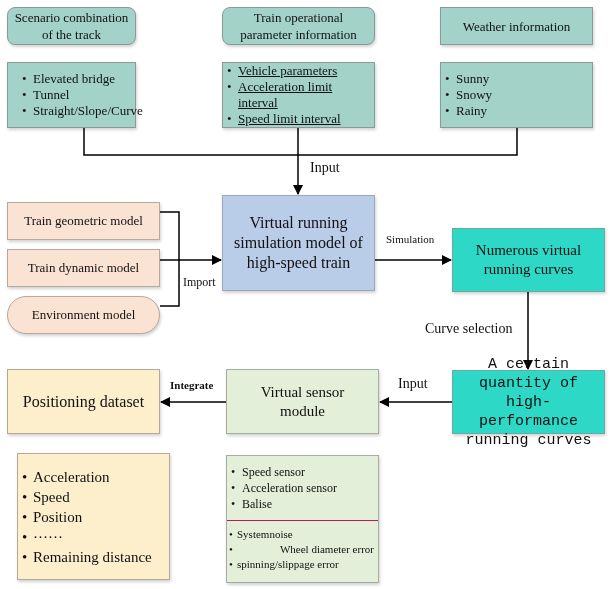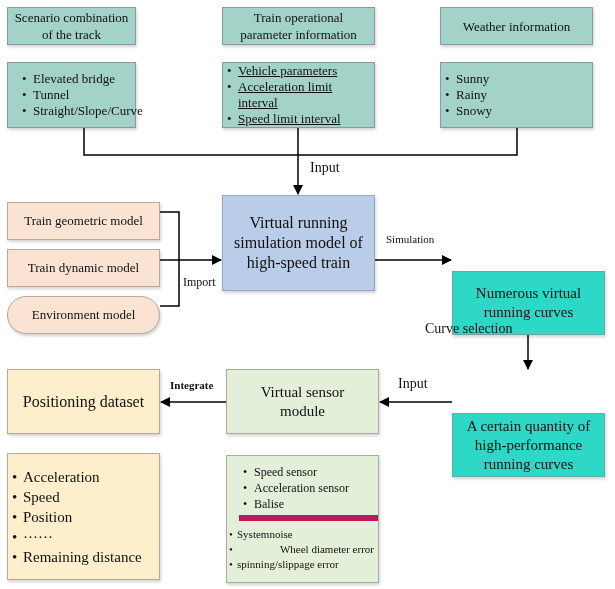--- a/index.html
+++ b/index.html
@@ -4,21 +4,21 @@
 <style>
   html, body { margin: 0; padding: 0; background: #ffffff; }
   body { width: 615px; height: 589px; position: relative; overflow: hidden;
          font-family: "Liberation Serif", serif; color: #111; }
   .box { position: absolute; box-sizing: border-box; border: 1px solid #8a9a96;
          box-shadow: 1px 2px 3px rgba(0,0,0,0.18); }
   .center { display: flex; align-items: center; justify-content: center; text-align: center; }
   .teal { background: #a3d2c8; }
   .peach { background: #fbe3d3; border-color: #b9a89c; margin-top: 8px; }
   .blue { background: #b9cce8; border-color: #9aa8bb; }
-  .cyan { background: #2ed8c6; border-color: #6aa9a2; margin-top: 43px; }
+  .cyan { background: #2ed8c6; border-color: #6aa9a2; }
   .yellow { background: #fdefcb; border-color: #b3ab97; }
   .green { background: #e3efd9; border-color: #a4ae9e; }
   .hdr { font-size: 13px; line-height: 17px; padding: 0 4px; }
   ul.list { list-style: none; margin: 0; padding: 0; }
   ul.list li { position: relative; padding-left: 13px; }
   ul.list li::before { content: "\2022"; position: absolute; left: 2px; }
   .list13 li { font-size: 13px; line-height: 16px; }
   .label { position: absolute; font-size: 13px; white-space: nowrap; }
   .label-sm { position: absolute; font-size: 11px; white-space: nowrap; }
   svg.conn { position: absolute; left: 0; top: 0; }
@@ -37,83 +37,83 @@
     <path d="M298,128 L298,194" marker-end="url(#ah)"></path>
     <path d="M160,212 L179,212 L179,306 L160,306"></path>
     <path d="M160,260 L221,260" marker-end="url(#ah)"></path>
     <path d="M375,260 L451,260" marker-end="url(#ah)"></path>
     <path d="M528,292 L528,369" marker-end="url(#ah)"></path>
     <path d="M452,402 L380,402" marker-end="url(#ah)"></path>
     <path d="M226,402 L161,402" marker-end="url(#ah)"></path>
   </g>
 </svg>
 
-<div class="box teal center hdr" style="left:7px;top:7px;width:129px;height:38px;">Scenario combination of the track</div>
-<div class="box teal center hdr" style="left:222px;top:7px;width:153px;height:38px;">Train operational parameter information</div>
+<div class="box teal center hdr" style="left:7px;top:7px;width:129px;height:38px;border-radius:8px;">Scenario combination of the track</div>
+<div class="box teal center hdr" style="left:222px;top:7px;width:153px;height:38px;border-radius:8px;">Train operational parameter information</div>
 <div class="box teal center hdr" style="left:440px;top:7px;width:153px;height:38px;">Weather information</div>
 
 <div class="box teal" style="left:7px;top:62px;width:129px;height:66px;padding:8px 4px 0 12px;">
   <ul class="list list13">
     <li>Elevated bridge</li>
     <li>Tunnel</li>
     <li>Straight/Slope/Curve</li>
   </ul>
 </div>
 <div class="box teal" style="left:222px;top:62px;width:153px;height:66px;padding:0 4px 0 2px;text-decoration:underline;">
   <ul class="list list13" style="width:118px;">
     <li>Vehicle parameters</li>
     <li style="padding-left:13px;text-indent:0;">Acceleration limit interval</li>
     <li style="white-space:nowrap;">Speed limit interval</li>
   </ul>
 </div>
 <div class="box teal" style="left:440px;top:62px;width:153px;height:66px;padding:8px 4px 0 2px;">
   <ul class="list list13">
     <li>Sunny</li>
+    <li>Snowy</li>
     <li>Rainy</li>
-    <li>Snowy</li>
   </ul>
 </div>
 
 <div class="label" style="left:310px;top:160px;font-size:14px;">Input</div>
 
 <div class="box peach center" style="left:7px;top:194px;width:153px;height:38px;font-size:13px;">Train geometric model</div>
 <div class="box peach center" style="left:7px;top:241px;width:153px;height:38px;font-size:13px;">Train dynamic model</div>
 <div class="box peach center" style="left:7px;top:288px;width:153px;height:38px;font-size:13px;border-radius:19px;">Environment model</div>
 <div class="label-sm" style="left:183px;top:275px;font-size:12px;">Import</div>
 
 <div class="box blue center" style="left:222px;top:195px;width:153px;height:96px;font-size:16px;line-height:20px;padding:0 8px;">Virtual running simulation model of high-speed train</div>
 
 <div class="label-sm" style="left:386px;top:233px;">Simulation</div>
 
 <div class="box cyan center" style="left:452px;top:228px;width:153px;height:64px;font-size:15px;line-height:19px;padding:0 10px;">Numerous virtual running curves</div>
 
 <div class="label" style="left:425px;top:321px;font-size:14px;">Curve selection</div>
 
-<div class="box cyan center" style="left:452px;top:370px;width:153px;height:64px;font-size:15px;line-height:19px;padding:0 6px;">A certain quantity of high-performance running curves</div>
+<div class="box cyan center" style="left:452px;top:370px;width:153px;height:64px;font-size:15px;line-height:19px;padding:0 6px;font-family:Liberation Mono, monospace;">A certain quantity of high-performance running curves</div>
 
 <div class="label" style="left:398px;top:376px;font-size:14px;">Input</div>
 
 <div class="box green center" style="left:226px;top:369px;width:153px;height:65px;font-size:15px;line-height:19px;padding:8px 20px;">Virtual sensor module</div>
 
 <div class="label-sm" style="left:170px;top:379px;font-weight:bold;">Integrate</div>
 
 <div class="box yellow center" style="left:7px;top:369px;width:153px;height:65px;font-size:16px;">Positioning dataset</div>
 
-<div class="box yellow" style="left:7px;top:453px;width:153px;height:127px;padding:13px 4px 4px 2px;">
+<div class="box yellow" style="left:17px;top:453px;width:153px;height:127px;padding:13px 4px 4px 2px;">
   <ul class="list" style="font-size:15px;line-height:20px;">
     <li>Acceleration</li>
     <li>Speed</li>
     <li>Position</li>
     <li>······</li>
     <li>Remaining distance</li>
   </ul>
 </div>
 
 <div class="box green" style="left:226px;top:455px;width:153px;height:128px;">
-  <div style="height:65px;border-bottom:6px solid #be185d;padding:8px 4px 0 2px;box-sizing:border-box;margin-left:12px;">
+  <div style="height:65px;border-bottom:1px solid #be185d;padding:8px 4px 0 2px;box-sizing:border-box;">
     <ul class="list" style="font-size:12px;line-height:16px;">
       <li>Speed sensor</li>
       <li>Acceleration sensor</li>
       <li>Balise</li>
     </ul>
   </div>
   <div style="padding:6px 4px 0 0;">
     <ul class="list" style="font-size:11px;line-height:15px;">
       <li style="padding-left:10px;">Systemnoise</li>
       <li style="padding-left:10px;text-align:right;">Wheel diameter error</li>

